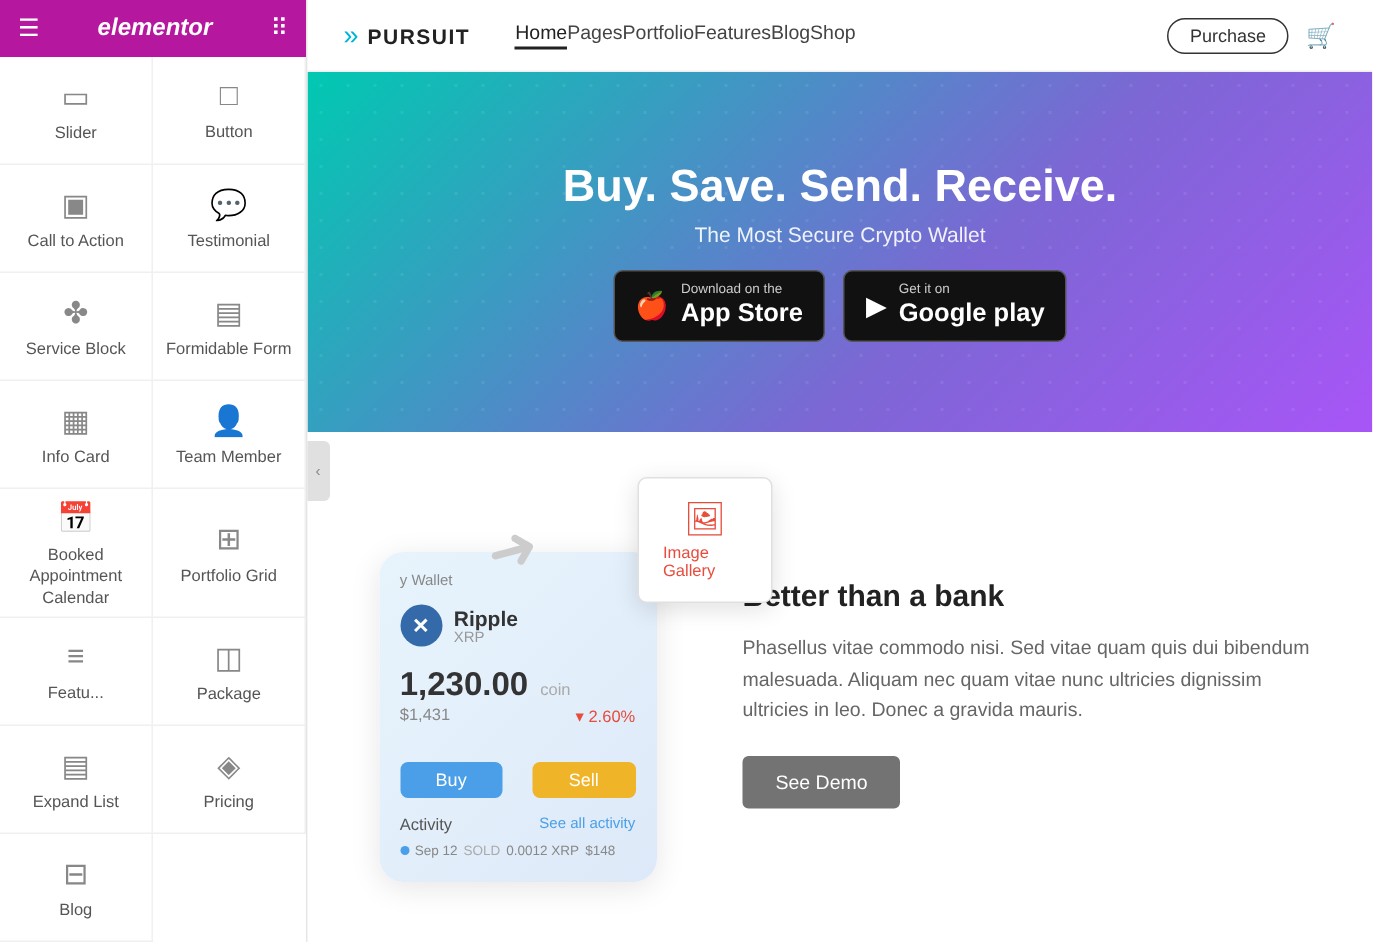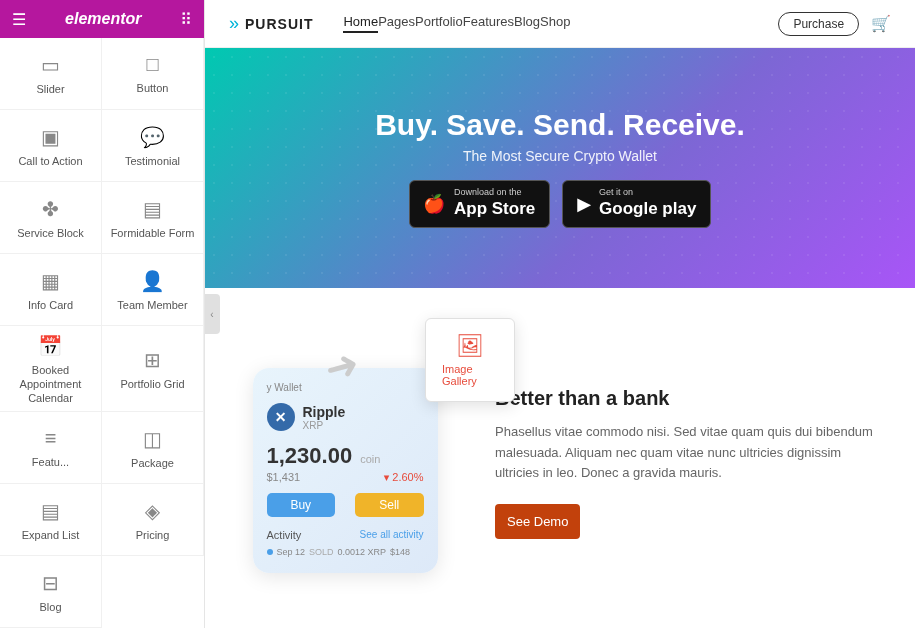--- a/index.html
+++ b/index.html
@@ -249,21 +249,21 @@
     }
     .ripple-name { font-size: 14px; font-weight: 700; color: #333; }
     .ripple-ticker { font-size: 10px; color: #999; }
     .wallet-amount { font-size: 22px; font-weight: 700; color: #333; }
     .wallet-amount-unit { font-size: 11px; color: #aaa; margin-left: 4px; }
     .wallet-usd { font-size: 11px; color: #888; margin-bottom: 2px; }
     .wallet-change { font-size: 11px; color: #e74c3c; }
     .wallet-btns {
       display: flex;
       gap: 20px;
-      margin-top: 8px;
+      margin-top: 23px;
       margin-bottom: 12px;
     }
     .wallet-btn-buy {
       flex: 1;
       background: #4a9fe8;
       color: #fff;
       border: none;
       border-radius: 5px;
       padding: 5px 0;
       font-size: 12px;
@@ -336,25 +336,25 @@
     .bank-section {
       flex: 1;
       padding: 30px 30px 20px;
       display: flex;
       flex-direction: column;
       justify-content: center;
     }
     .bank-title { font-size: 20px; font-weight: 700; color: #222; margin-bottom: 12px; }
     .bank-text { font-size: 13px; color: #666; line-height: 1.6; margin-bottom: 20px; }
     .see-demo-btn {
-      background: #c2410c;
+      background: #737373;
       color: #fff;
       border: none;
       border-radius: 4px;
-      padding: 10px 12px;
+      padding: 10px 22px;
       font-size: 13px;
       cursor: pointer;
       display: inline-block;
       width: fit-content;
     }
 
     
     .sidebar-grid::-webkit-scrollbar { width: 4px; }
     .sidebar-grid::-webkit-scrollbar-thumb { background: #ddd; }
   </style>

